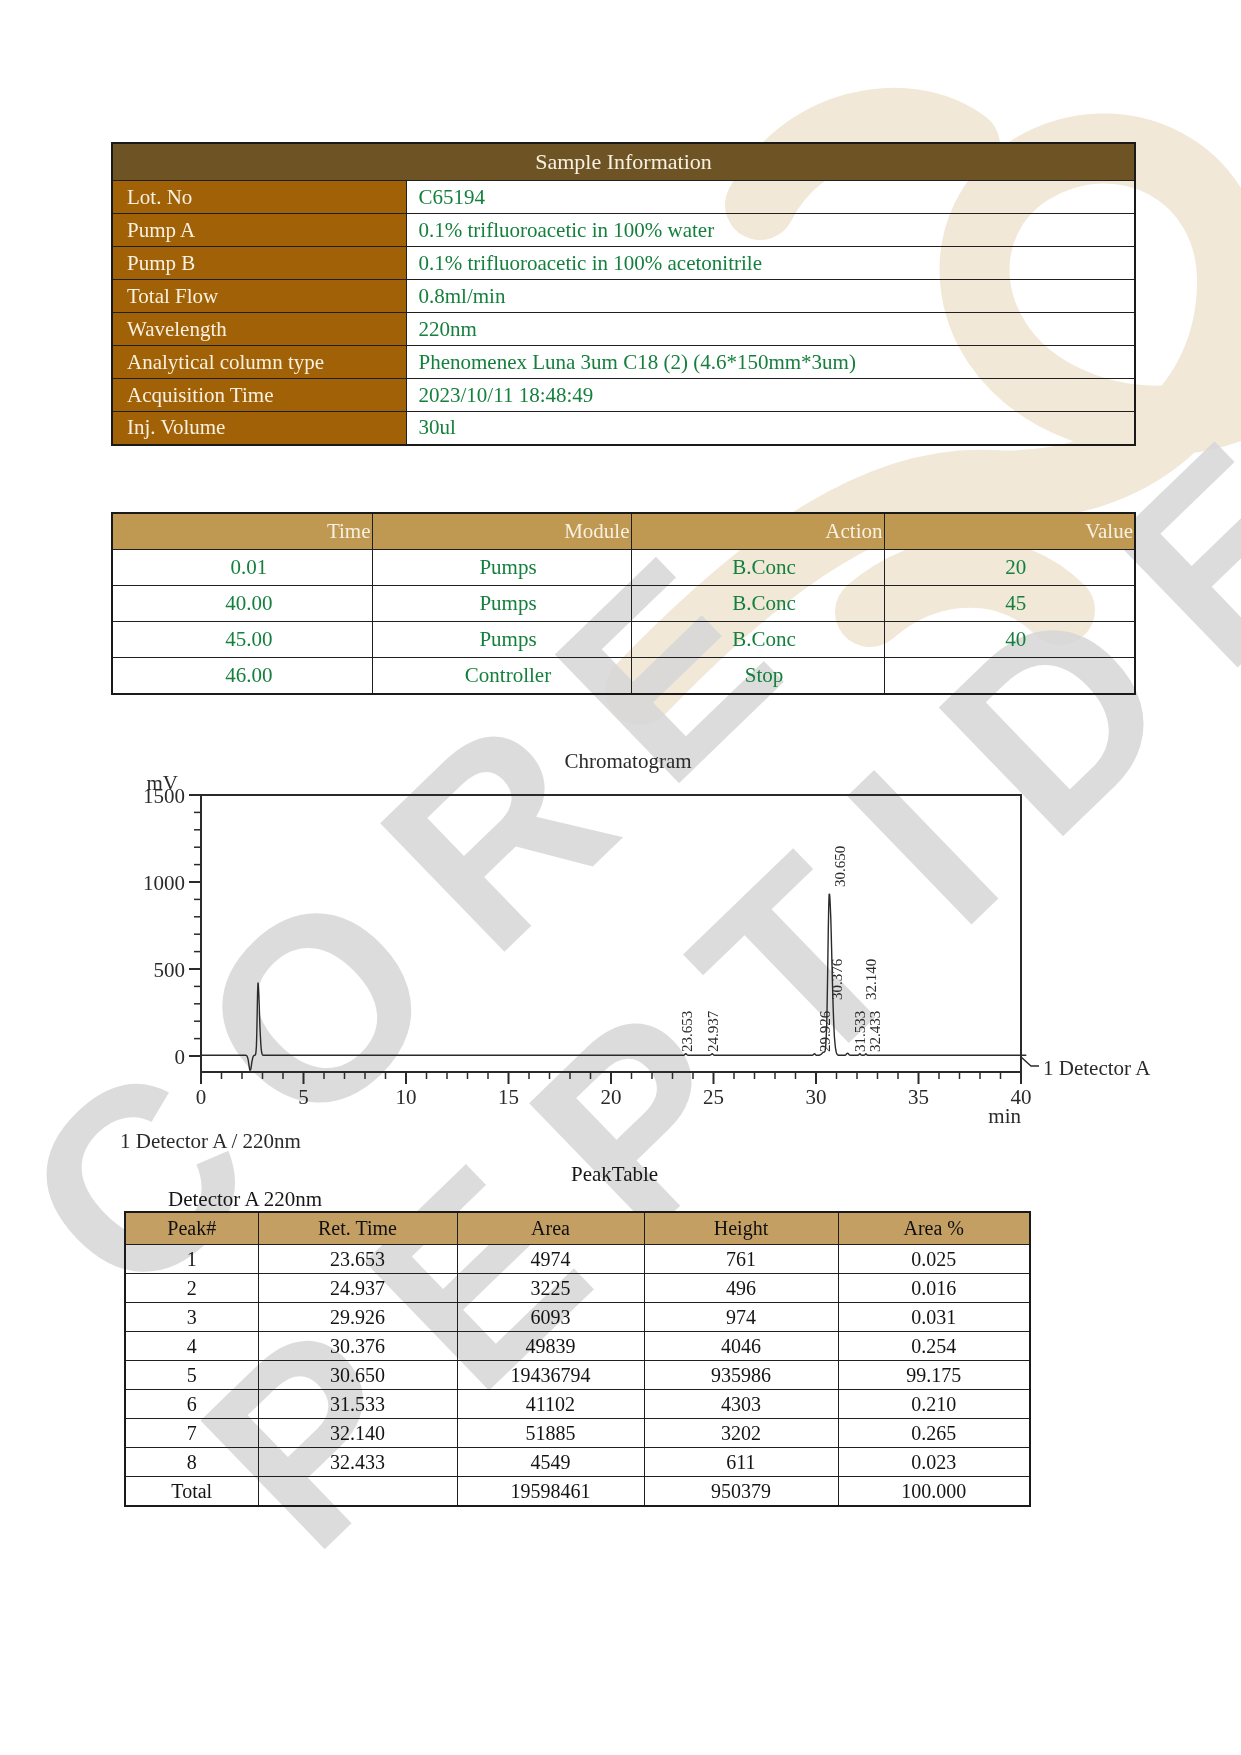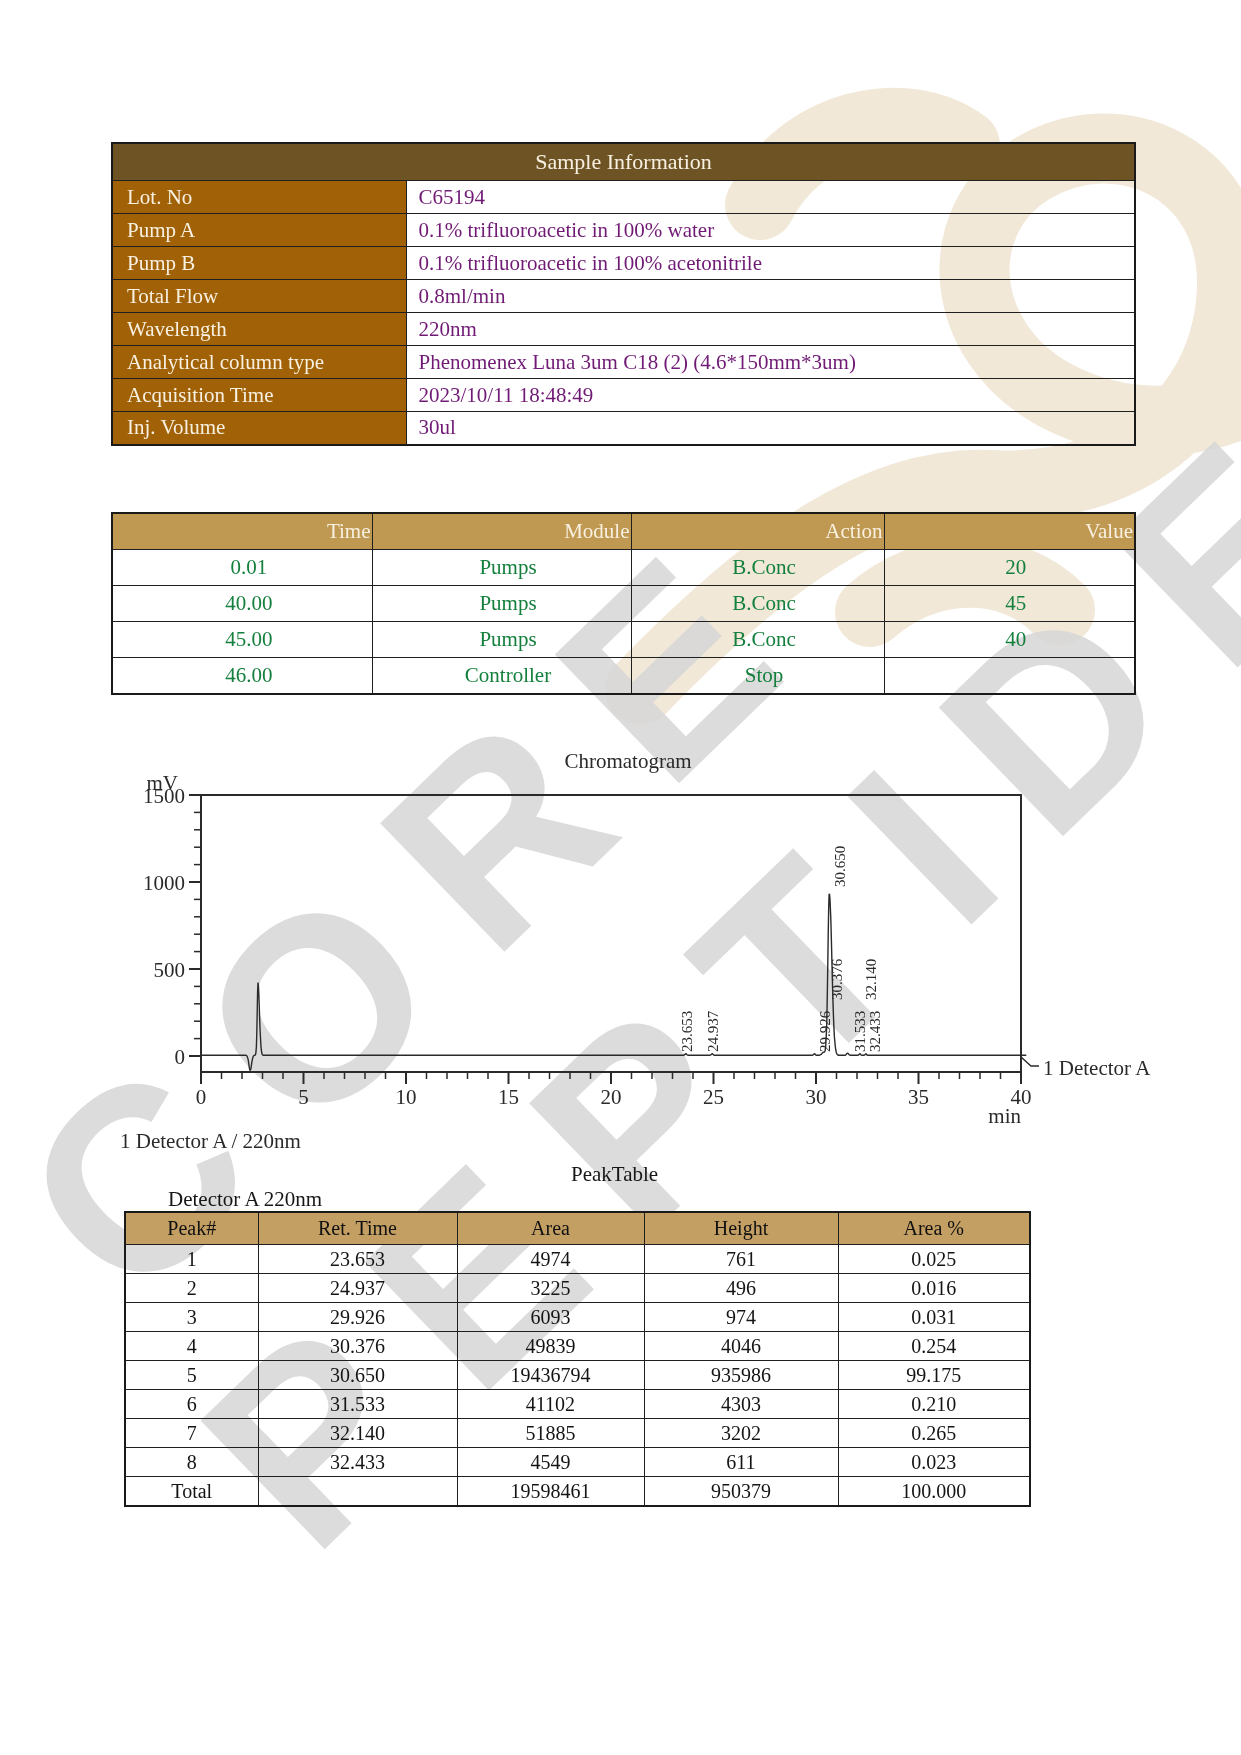--- a/index.html
+++ b/index.html
@@ -11,21 +11,21 @@
            font-size:260px;letter-spacing:55px;line-height:1;color:#d7d7d7;opacity:.85;
            transform-origin:0 100%;transform:rotate(-44deg);white-space:nowrap;}
   
   .tbl{position:absolute;border-collapse:collapse;table-layout:fixed;background:transparent;z-index:2;}
   .tbl td,.tbl th{border:1px solid #1f1f1f;font-weight:normal;overflow:hidden;white-space:nowrap;}
   .tbl{border:2px solid #1a1a1a;}
   .hdr-dark{background:#6e5424;color:#f8f1e2;font-weight:bold;text-align:center;
             font-size:22px;height:34px;border:1px solid #4a3815;}
   .lbl-cell{background:#a16207;color:#f8f1e2;font-weight:600;text-align:left;
             font-size:21px;padding-left:14px;}
-  .val-cell{background:transparent;color:#701a75;text-align:left;font-size:21px;padding-left:12px;}
+  .val-cell{background:transparent;color:#15803d;text-align:left;font-size:21px;padding-left:12px;}
   .grad-hdr{background:#bf9851;color:#f8f1e2;font-weight:600;text-align:right;
             font-size:21px;padding-left:14px;height:33px;}
   .grad-cell{background:transparent;color:#15803d;font-size:21px;text-align:center;padding-left:14px;height:33px;}
   .peak-hdr{background:#c49f63;color:#101010;font-size:20px;font-weight:600;text-align:center;height:29px;}
   .peak-cell{background:transparent;color:#141414;font-size:20px;text-align:center;height:26px;}
   .sample-row{height:33px;}
   
   .chart-layer{position:absolute;left:0;top:0;z-index:3;}
   
   .float-txt{position:absolute;z-index:4;font-family:"Liberation Serif", serif;color:#161616;white-space:nowrap;}

